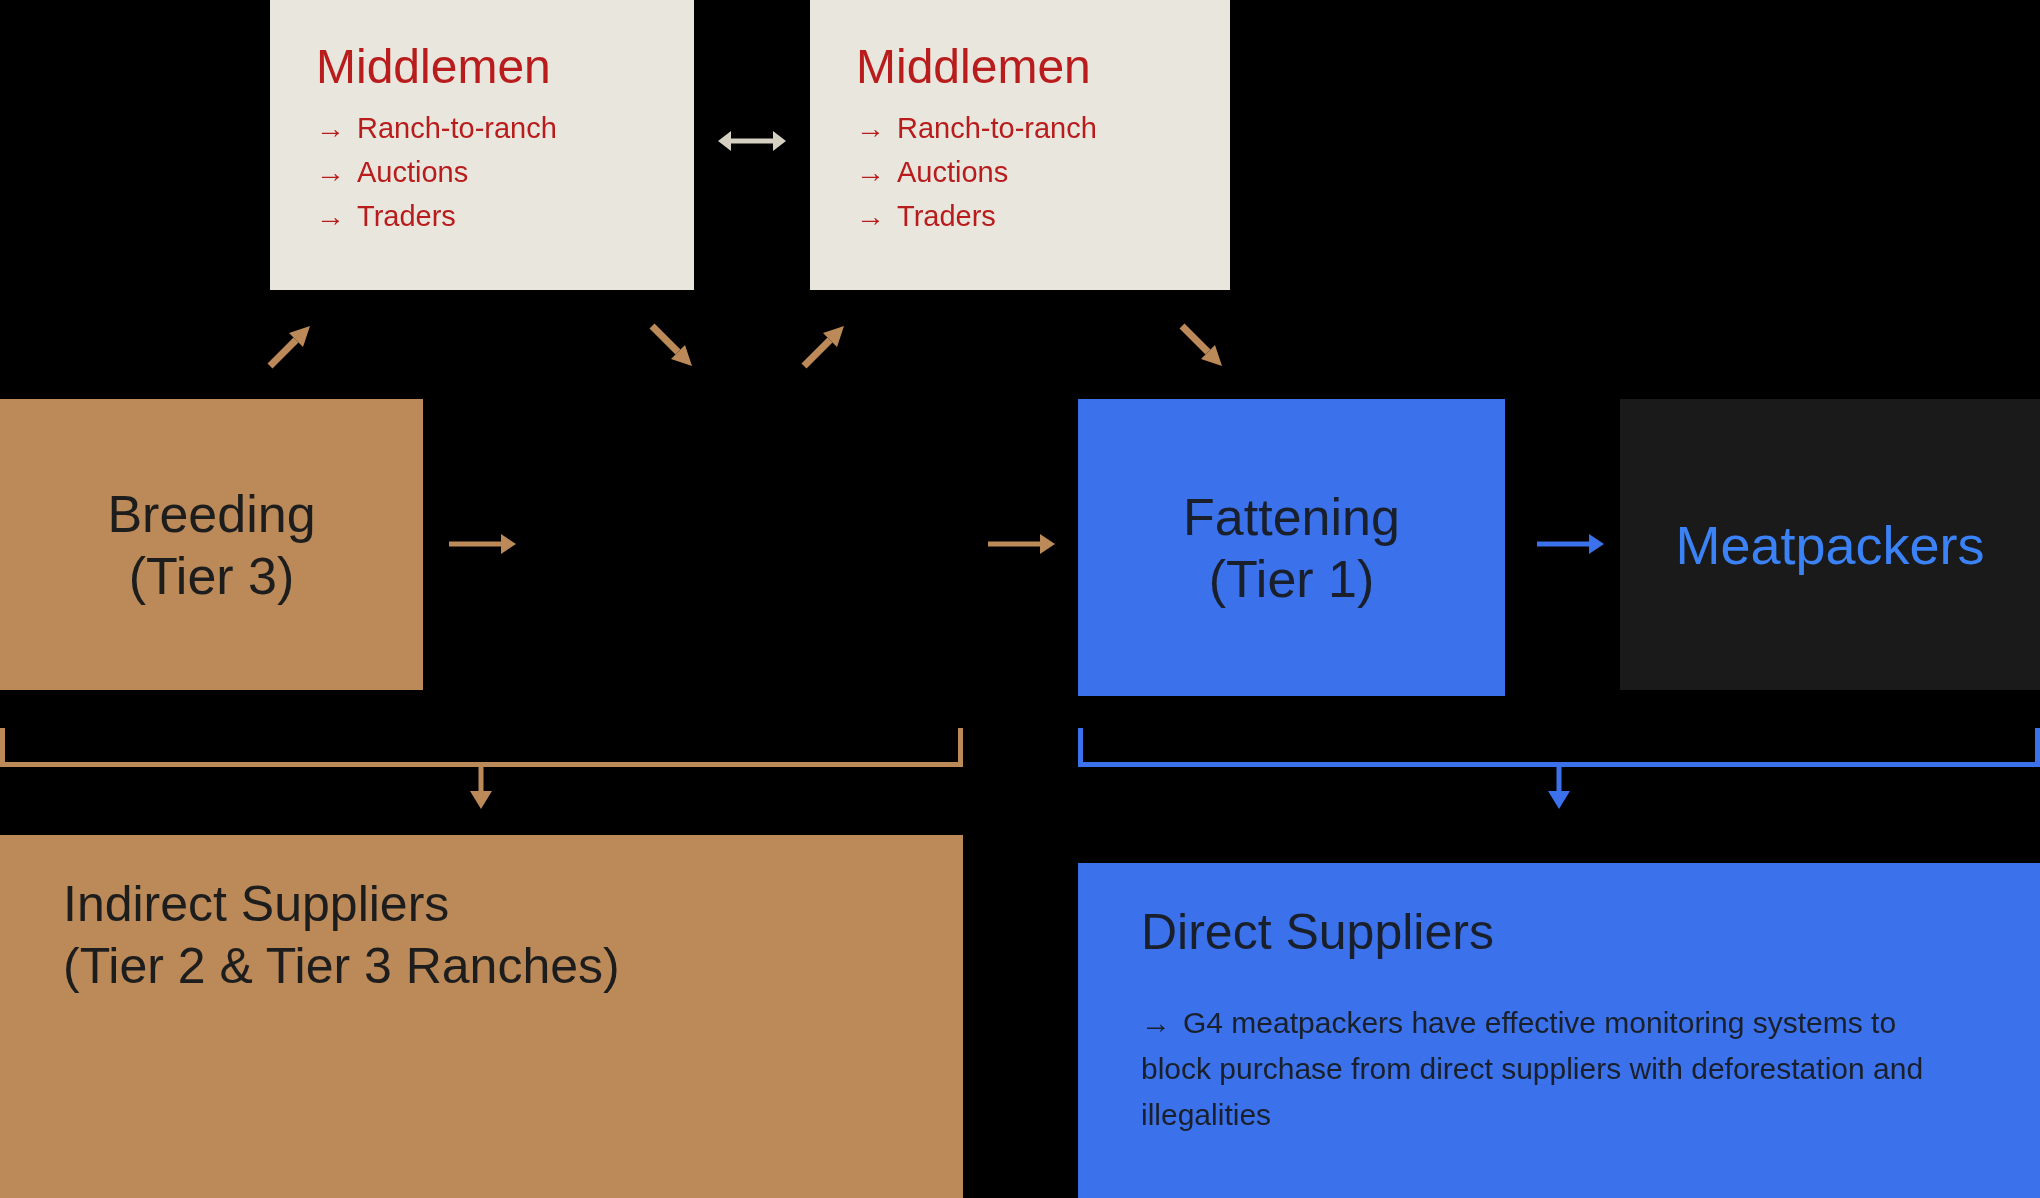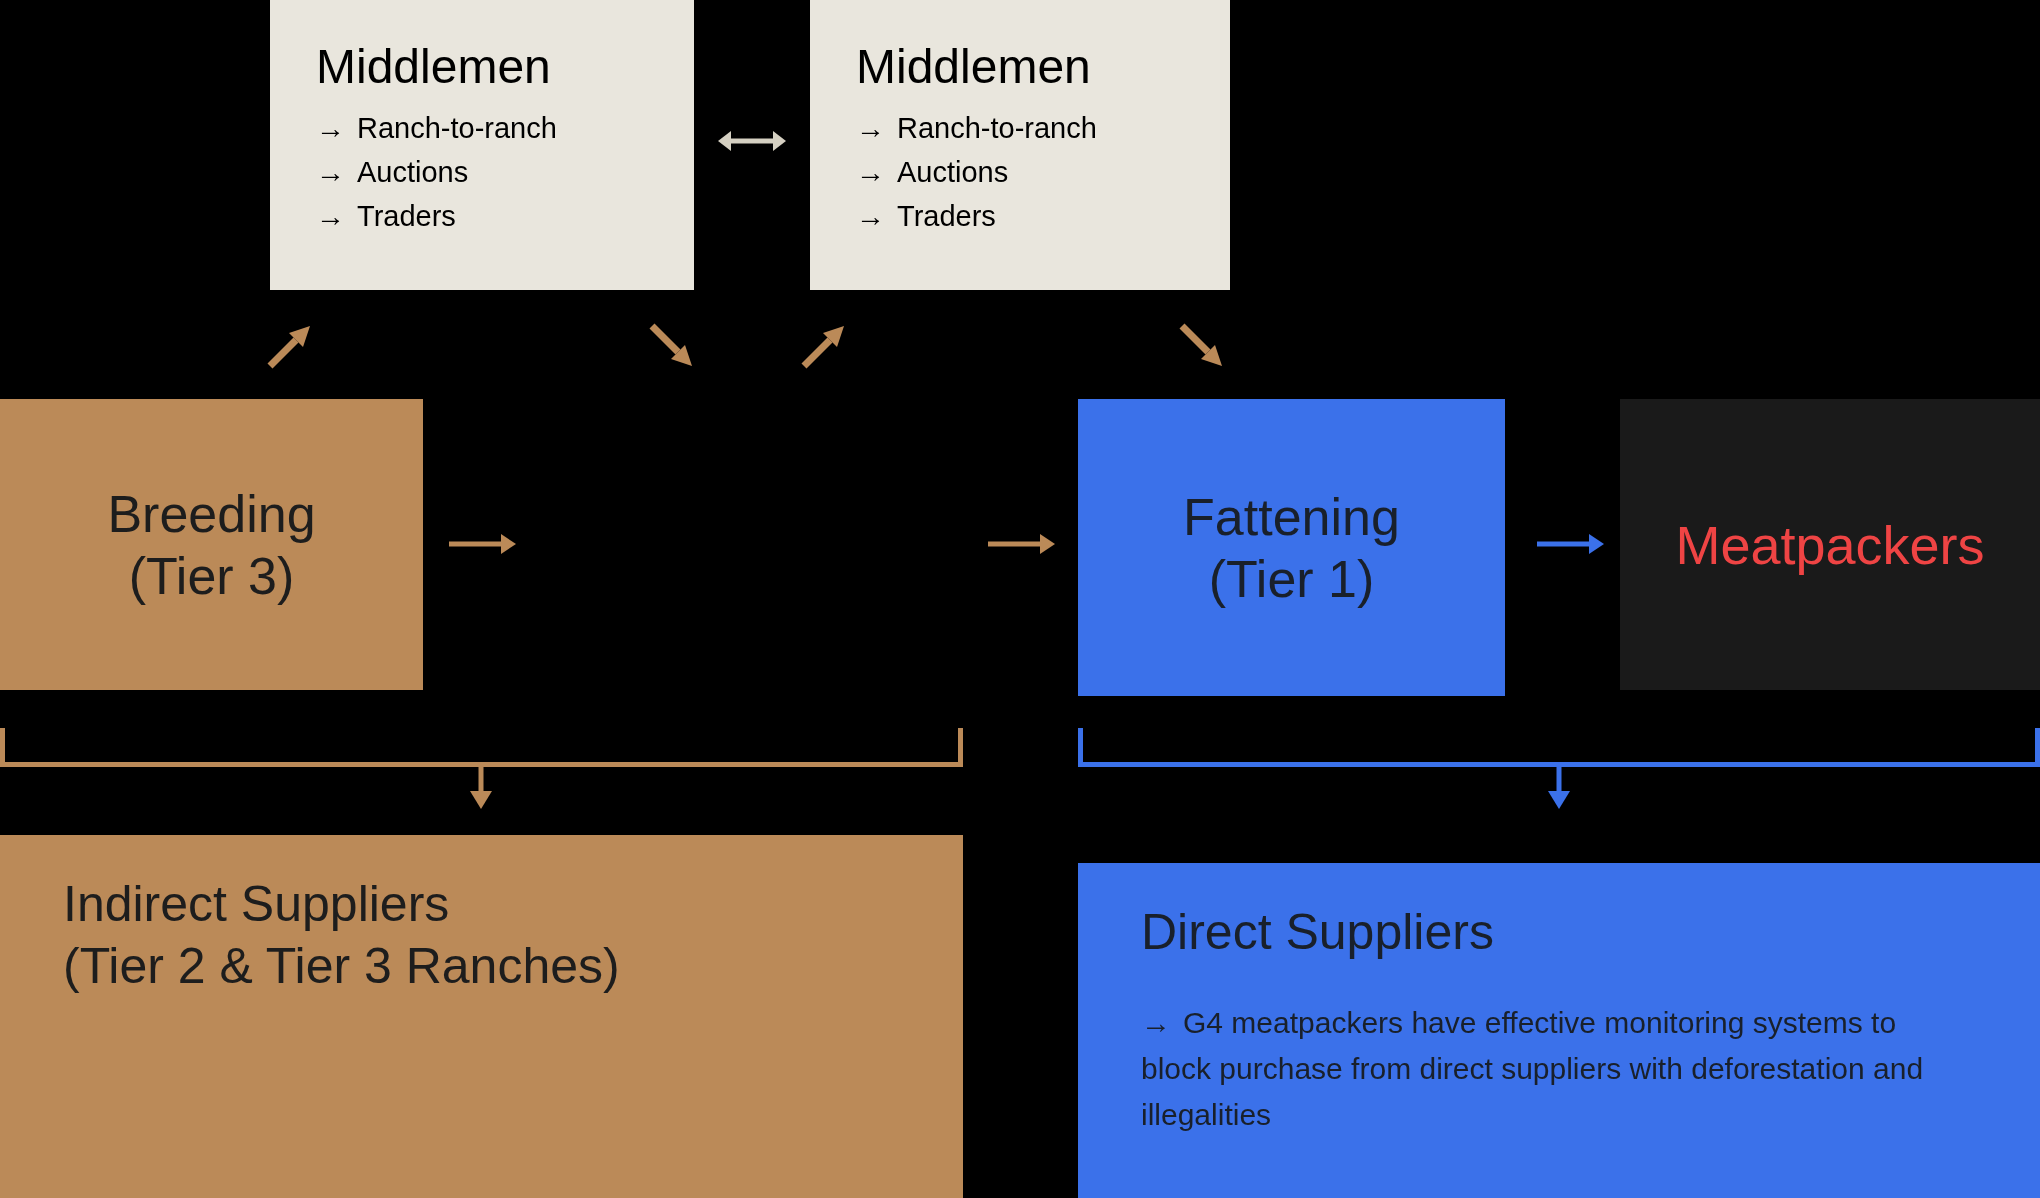--- a/index.html
+++ b/index.html
@@ -2,24 +2,24 @@
 <html><head>
 <meta charset="utf-8">
 <style>
   html,body{margin:0;padding:0;background:#000;}
   #stage{
     position:relative;width:2040px;height:1198px;background:#000;overflow:hidden;
     font-family:"Liberation Sans","DejaVu Sans",sans-serif;
   }
   .abs{position:absolute;box-sizing:border-box;}
   
-  .cream-box{background:#e9e6dd;color:#000000;}
+  .cream-box{background:#e9e6dd;color:#b91c1c;}
   .brown-box{background:#bb8a58;color:#1d1d1d;}
   .blue-box{background:#3b71ea;color:#19202b;}
-  .dark-box{background:#1a1a1a;color:#ef4444;}
+  .dark-box{background:#1a1a1a;color:#3b82f6;}
   
   .mbox{padding:38px 30px 0 46px;}
   .mtitle{font-size:48px;line-height:58px;font-weight:400;}
   .mlist{margin-top:10px;}
   .mitem{font-size:29px;line-height:44px;white-space:nowrap;}
   .aglyph{display:inline-block;margin-right:12px;}
   
   .chain-box{display:flex;flex-direction:column;align-items:center;justify-content:center;text-align:center;}
   .chain-line{font-size:52px;line-height:62px;}
   .dark-box .chain-line{font-size:54px;}

